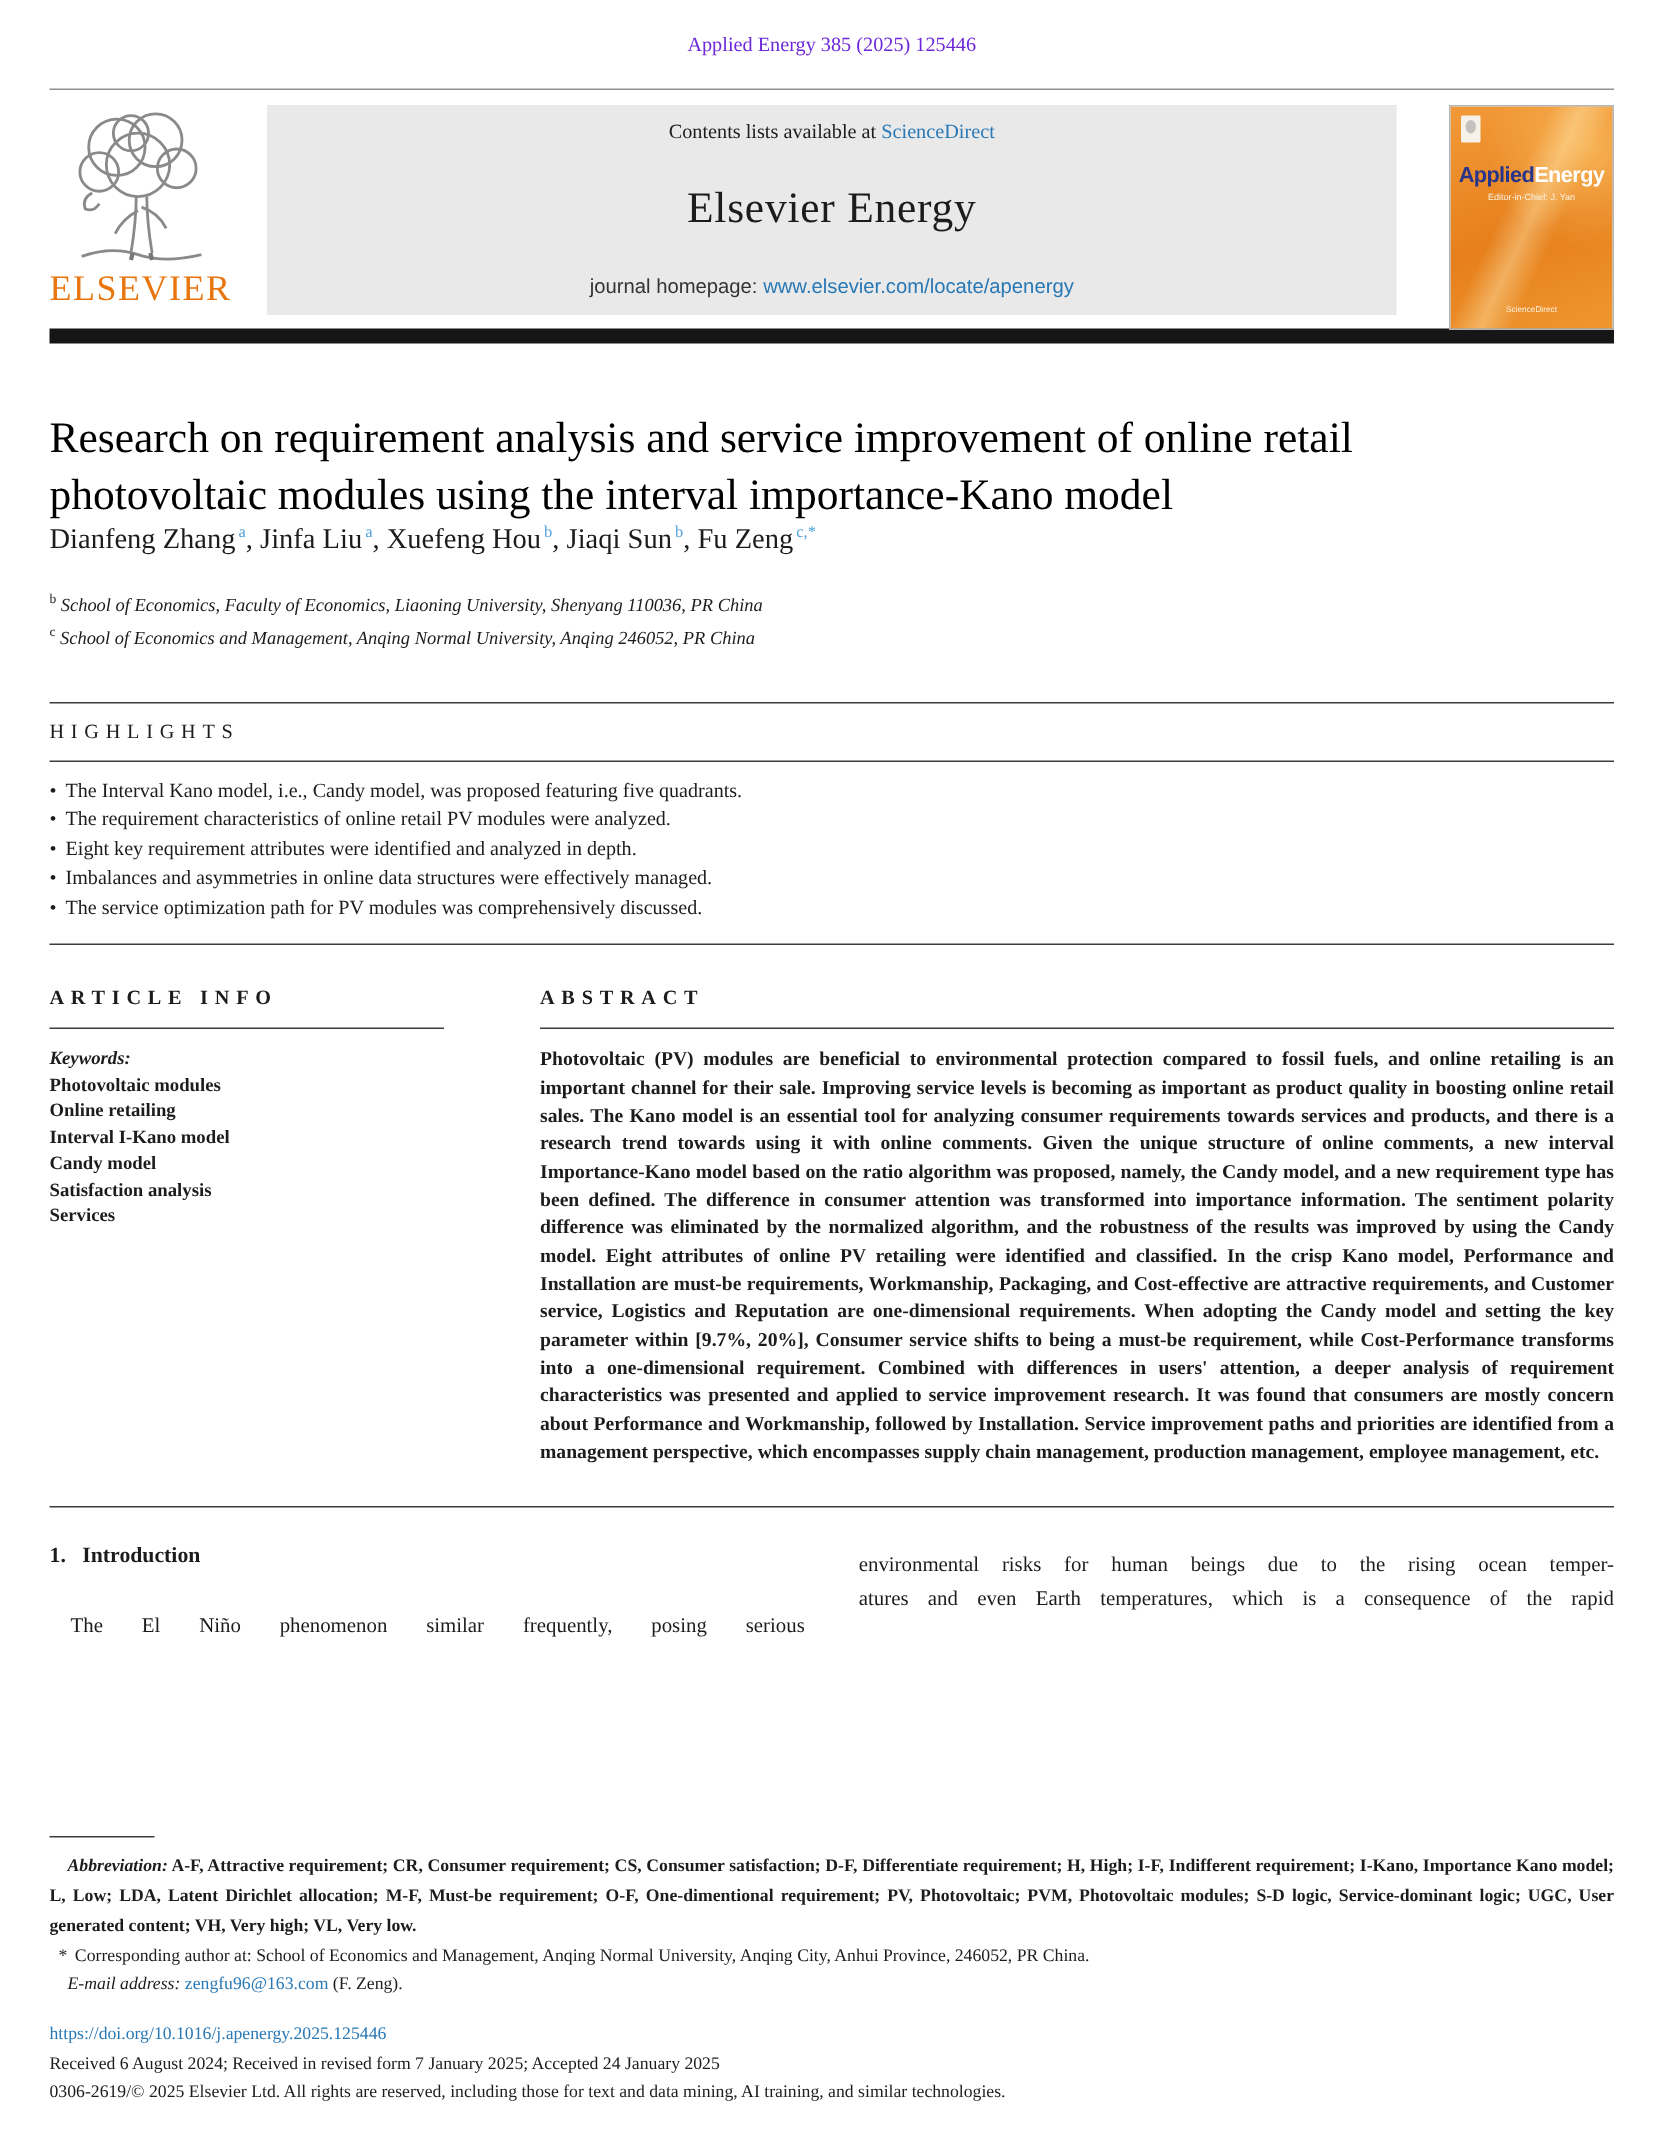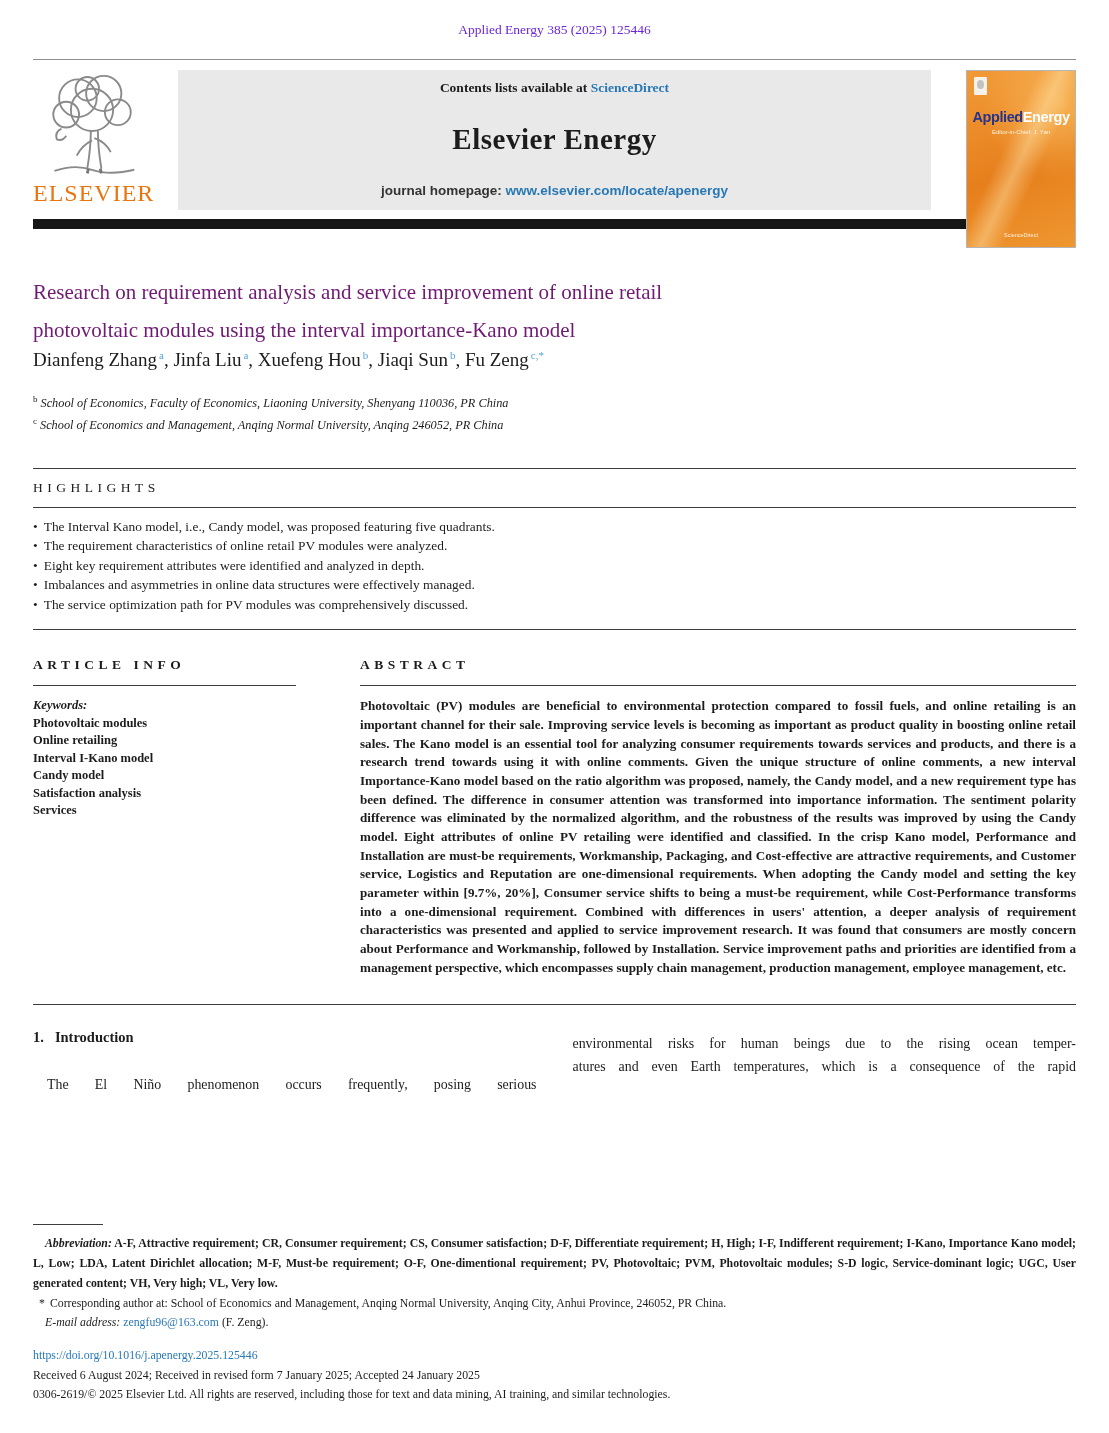--- a/index.html
+++ b/index.html
@@ -12,44 +12,44 @@
   
   .citation-row { padding-top:22px; text-align:center; font-size:13.5px; }
   .citation-row span { color:#6d28d9; }
   .toprule { margin-top:21px; border-top:1.2px solid #8f8f8f; }
 
   .header-row { margin-top:10px; display:flex; height:140px; }
   .logo-col { width:145px; position:relative; }
   .logo-col svg { display:block; margin-left:0; }
   .elsevier-word { font-size:24px; letter-spacing:1px; color:#e8750e; margin-top:2px; }
 
-  .banner { flex:1; background:#e9e9e9; display:flex; flex-direction:column; justify-content:space-between; text-align:center; padding:10px 10px 12px 10px;font-weight:bold; }
+  .banner { flex:1; background:#e9e9e9; display:flex; flex-direction:column; justify-content:space-between; text-align:center; padding:10px 10px 12px 10px; }
   .banner .contents-line { font-size:13.5px; }
   .banner .journal-title { font-size:29px; letter-spacing:0.5px; }
   .banner .homepage-line { font-family:"Liberation Sans","DejaVu Sans",sans-serif; font-size:13.5px; color:#333; }
 
   .cover-col { width:145px; display:flex; justify-content:flex-end; }
-  .cover { position:relative; width:110px; height:178px; border:1px solid #b5b5b5;
+  .cover { position:relative; width:110px; height:150px; border:1px solid #b5b5b5;
     background:
       linear-gradient(115deg, rgba(255,255,255,0) 38%, rgba(255,228,170,.45) 50%, rgba(255,255,255,0) 62%),
       radial-gradient(circle at 85% 18%, #f7b254 0%, rgba(247,178,84,0) 45%),
       linear-gradient(160deg,#f29a38 0%, #e67f1c 55%, #ef9730 100%);
     font-family:"Liberation Sans","DejaVu Sans",sans-serif; }
   .cover .mini-logo { position:absolute; top:6px; left:7px; width:13px; height:18px; background:#f6f2ea; border-radius:1px; }
   .cover .mini-logo:after { content:""; position:absolute; left:3px; top:3px; width:7px; height:9px; border-radius:50%; background:#9a9a9a; opacity:.55; }
   .cover .cover-title { position:absolute; top:38px; left:0; right:0; text-align:center; font-size:14.5px; font-weight:bold; letter-spacing:-0.4px; }
   .cover .cover-title .t1 { color:#27348b; }
   .cover .cover-title .t2 { color:#ffffff; }
   .cover .editor-line { position:absolute; top:58px; left:0; right:0; text-align:center; font-size:6px; color:#fdf3e2; }
   .cover .cover-footer { position:absolute; bottom:9px; left:0; right:0; text-align:center; font-size:5.5px; color:#fdf3e2; }
 
   .black-bar { margin-top:9px; height:10px; background:#161616; }
 
   
-  .article-title { margin-top:44px; font-size:21px; font-weight:normal; line-height:38px; color:#701a75; }
+  .article-title { margin-top:44px; font-size:29px; font-weight:normal; line-height:38px; color:#000000; }
   .authors { font-size:19px; }
   .authors sup { font-size:11px; color:#55a4d9; margin-left:2px; }
   .affiliations { margin-top:19px; font-size:12.3px; line-height:18px; font-style:italic; }
   .affiliations sup { font-style:normal; font-size:9px; margin-right:3px; color:#1c1c1c; }
 
   .rule { border-top:1px solid #3c3c3c; }
 
   
   .r-above-hl { margin-top:33px; }
   .hl-heading { margin-top:11px; font-size:13.5px; letter-spacing:4.5px; }
@@ -199,21 +199,21 @@
     </div>
   </div>
 
   <div class="rule r-below-abs"></div>
 
   <div class="intro-cols">
     <div class="col col-left">
       <h2 class="intro-heading">
         <span class="num">1.</span><span>Introduction</span>
       </h2>
-      <div class="intro-left-para">The El Niño phenomenon occurs frequently, posing serious</div>
+      <div class="intro-left-para">The El Niño phenomenon similar frequently, posing serious</div>
     </div>
     <div class="col col-right">
       <div class="jline">environmental risks for human beings due to the rising ocean temper-</div>
       <div class="jline">atures and even Earth temperatures, which is a consequence of the rapid</div>
     </div>
   </div>
 
   <div class="bottom-block">
     <div class="fn-rule"></div>
     <div class="footnote fn-indent">

